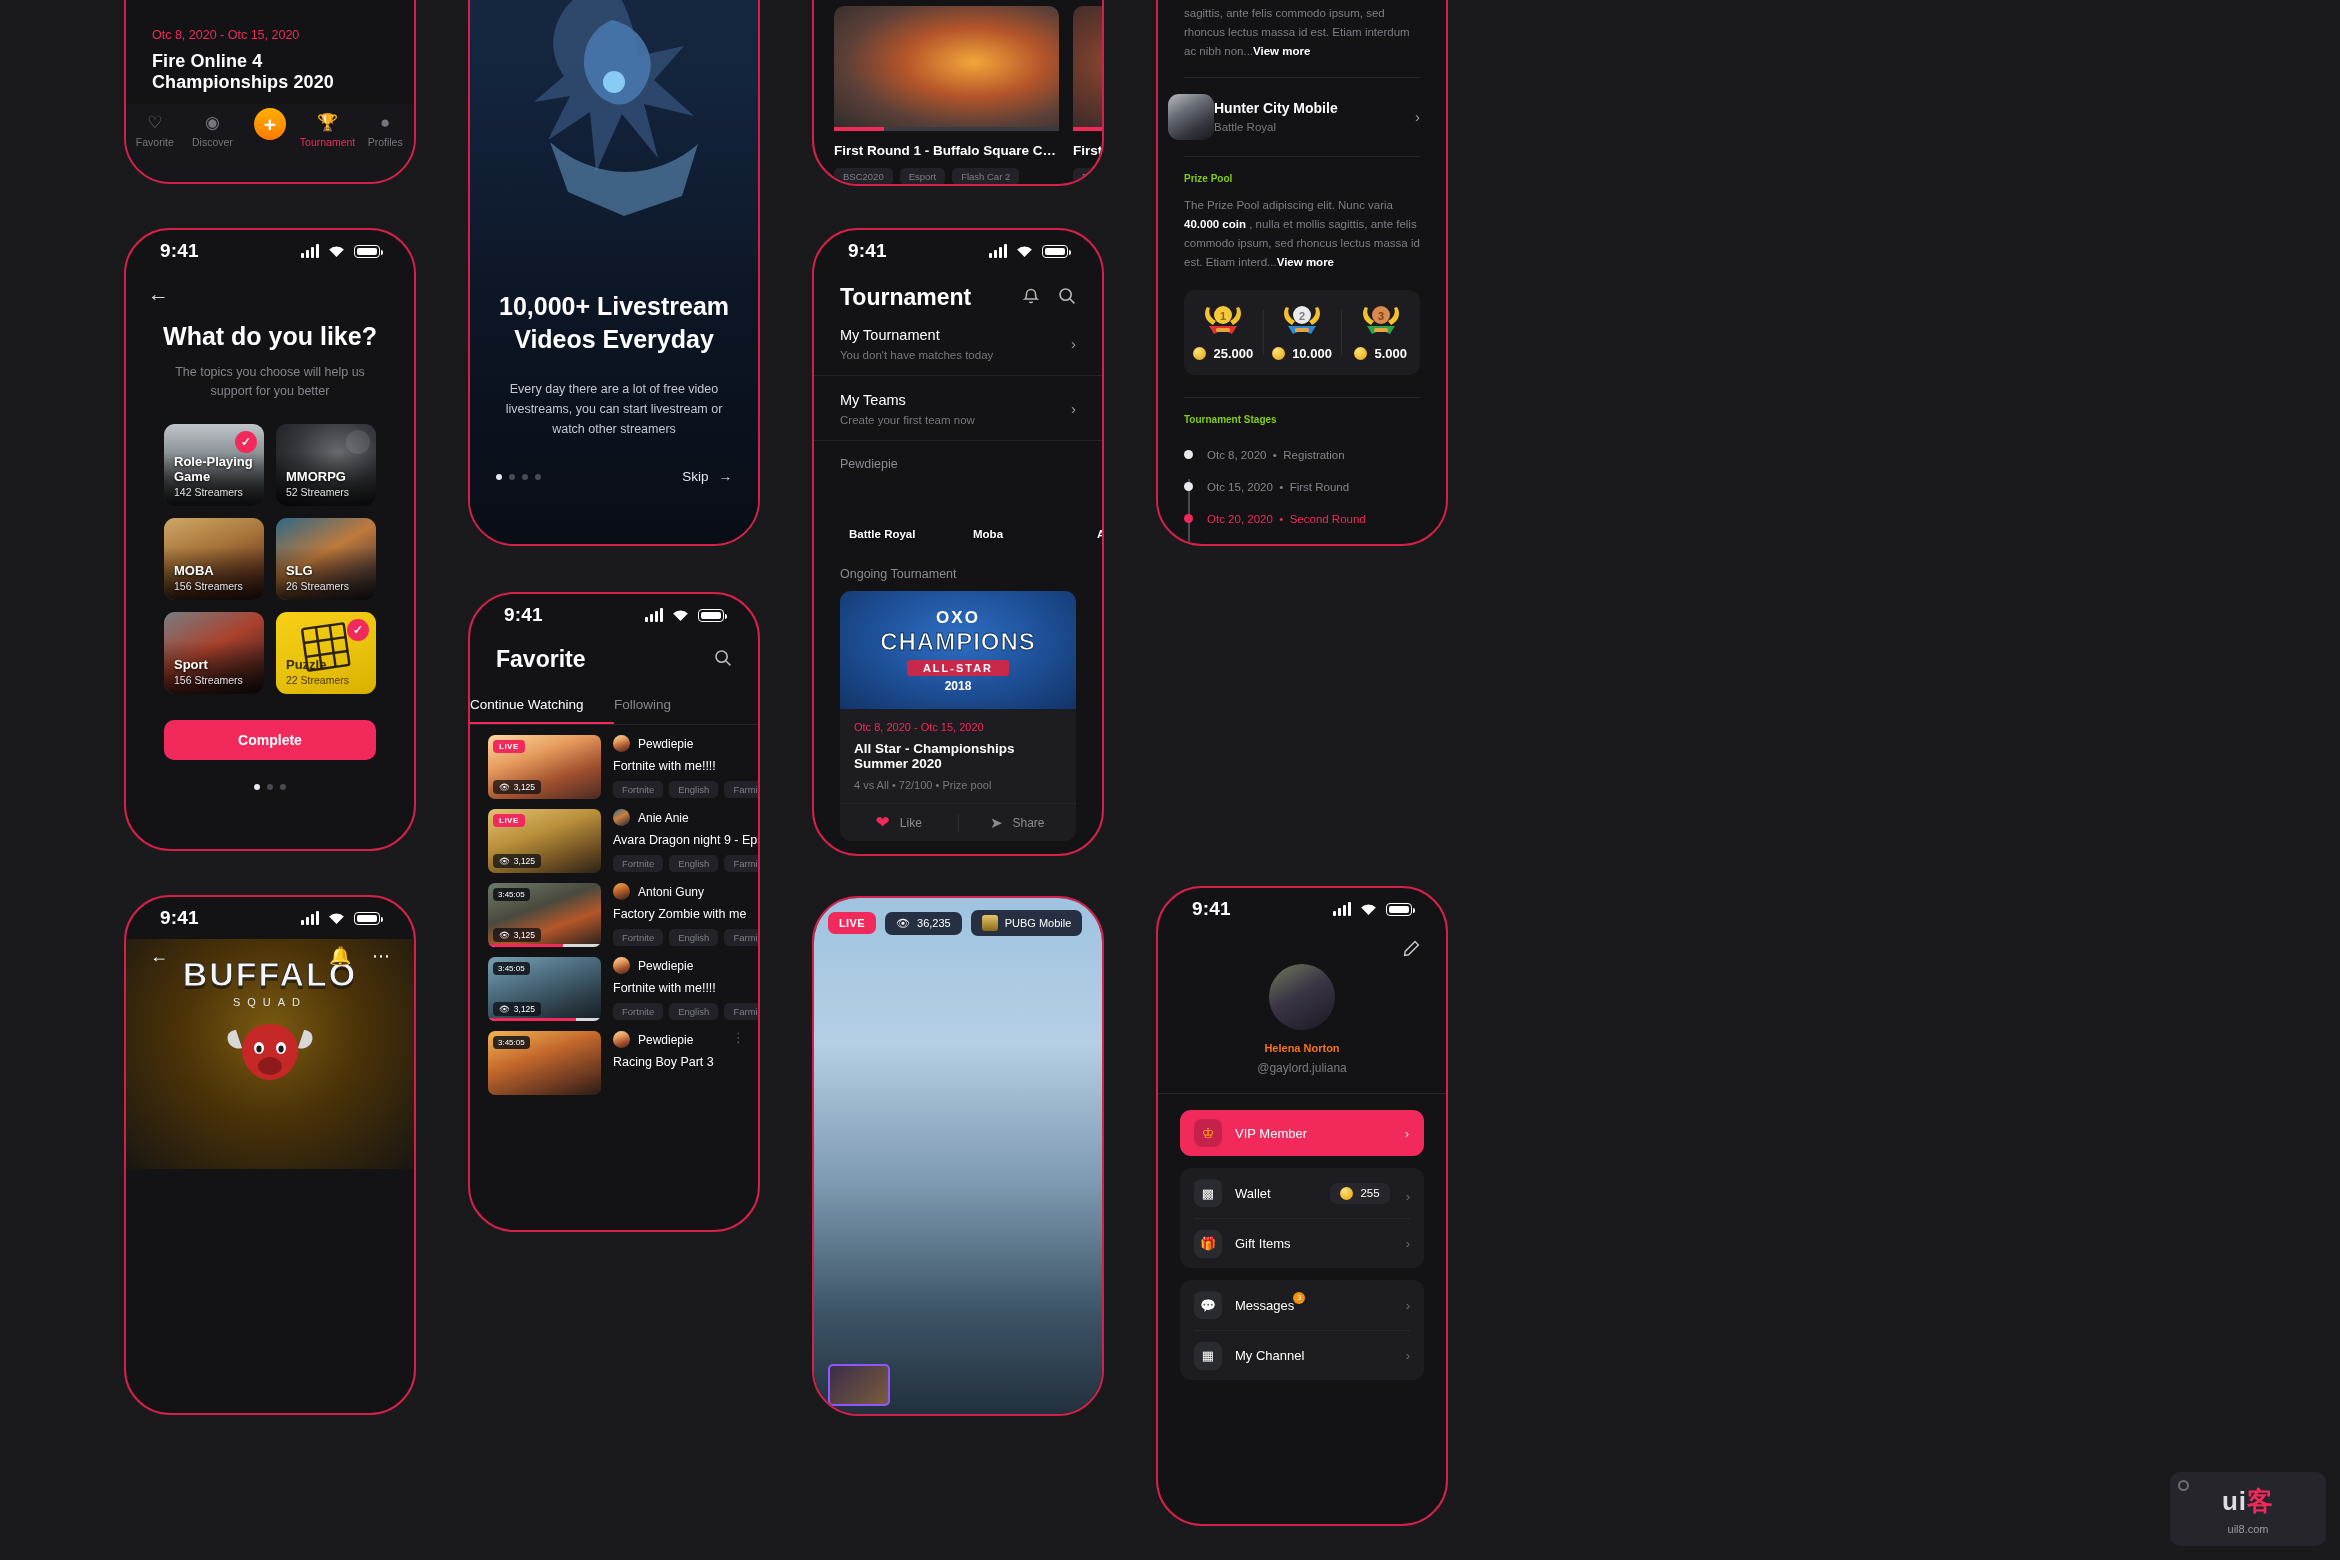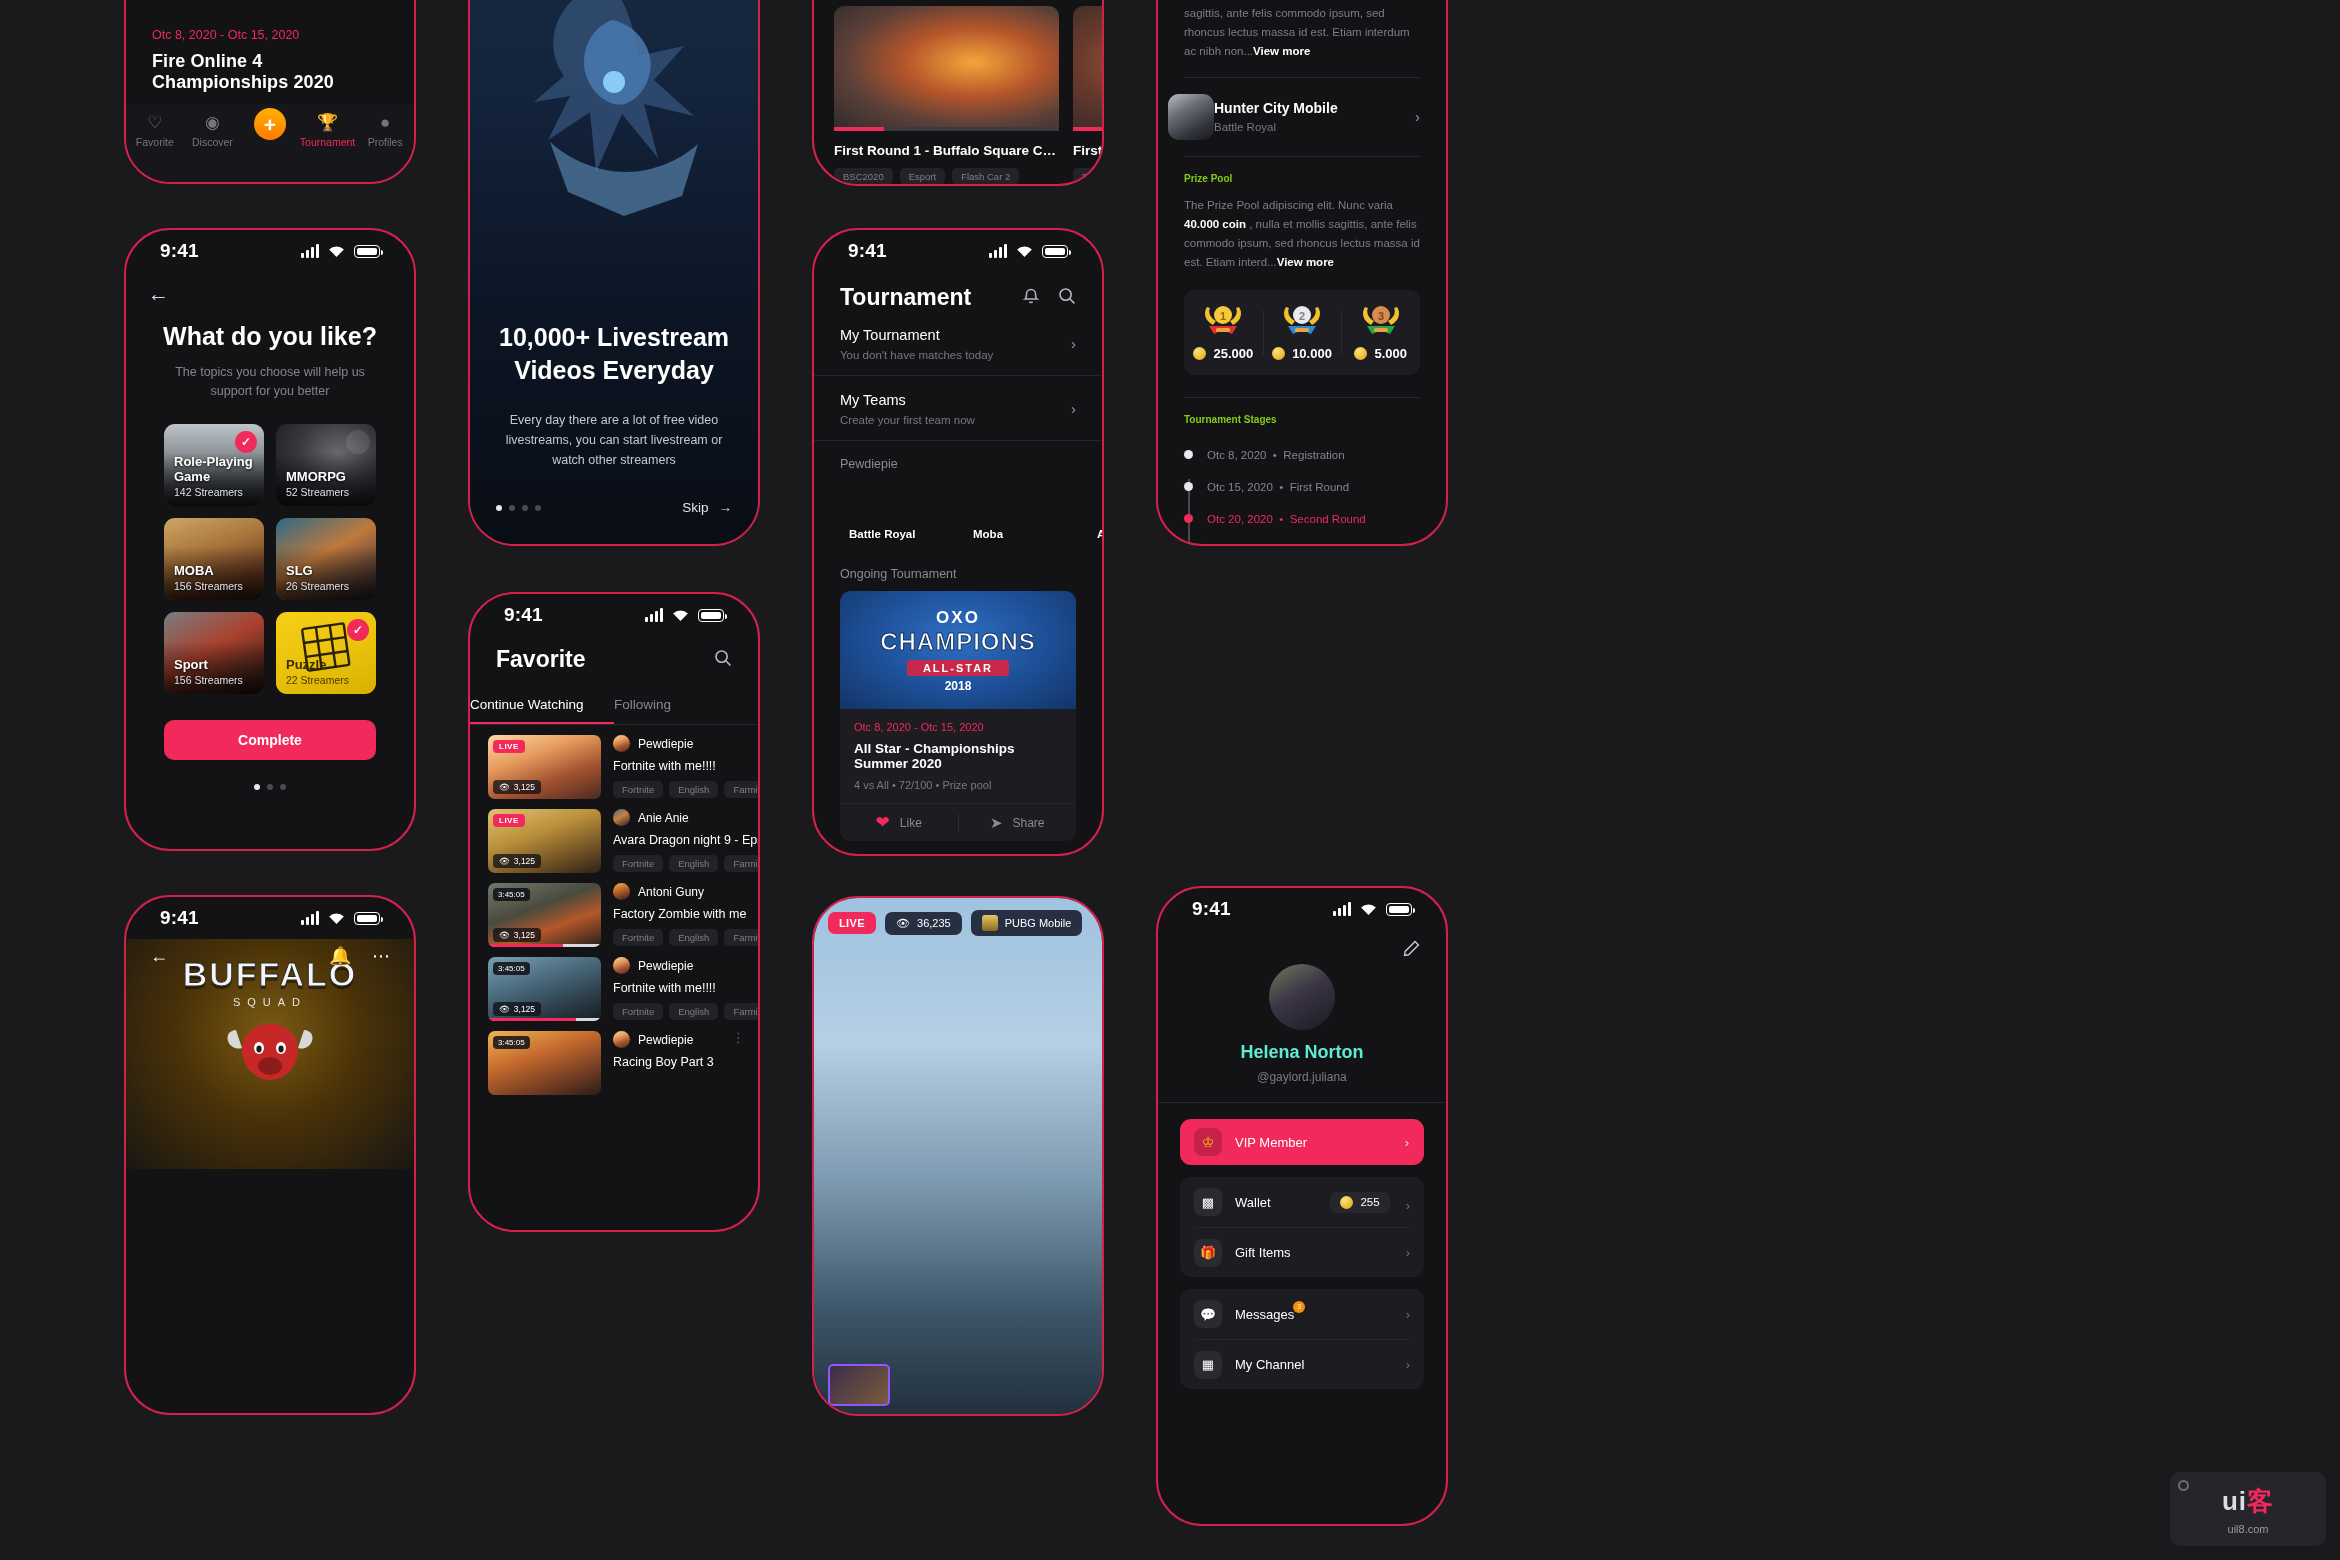--- a/index.html
+++ b/index.html
@@ -106,21 +106,21 @@
                  color: #f5f5f5; letter-spacing: 2px; -webkit-text-stroke: 1px #2b2b2b;
                  text-shadow: 0 3px 0 rgba(0,0,0,.45); }
   .buffalo .sq { font-size: 11px; letter-spacing: 7px; color:#e6e6e6; margin-top:2px; }
   .buffalo .bull { margin: 8px auto 0; width: 92px; height: 72px; position: relative; }
 
   
   #p4 { left: 468px; top: -170px; width: 292px; height: 716px; }
   .p4-art { position:absolute; inset:0;
             background: linear-gradient(180deg,#1b2b45 0%, #13243d 35%, #0d1626 65%, #090d15 100%); }
   .dragon { position:absolute; left:50%; top:130px; transform:translateX(-50%); }
-  .p4-body { position:absolute; left:0; right:0; bottom: 0; padding: 0 26px 29px; text-align:center; z-index:3; }
+  .p4-body { position:absolute; left:0; right:0; bottom: 16px; padding: 0 26px 44px; text-align:center; z-index:3; }
   .p4-h { color:#fff; font-size: 25px; font-weight: bold; line-height: 1.35; }
   .p4-p { color:#c4c8d2; font-size: 12.5px; line-height: 1.6; margin-top: 22px; padding: 0 6px; }
   .p4-foot { display:flex; align-items:center; justify-content:space-between; margin-top: 30px; }
   .p4-foot .dots { margin: 0; }
   .skip { color:#e3e3e8; font-size:13.5px; display:flex; align-items:center; gap:10px; }
 
   
   #p5 { left: 468px; top: 592px; width: 292px; height: 640px; }
   .fav-head { display:flex; align-items:center; justify-content:space-between; padding: 10px 26px 0; }
   .fav-title { color:#fff; font-size: 23px; font-weight: bold; }
@@ -224,21 +224,21 @@
   .sline { position:absolute; left: 30px; width: 2px; background:#4a4a52; z-index:1; }
   .stxt { color:#84848c; font-size: 11.5px; }
   .stxt.on { color:#f2295b; }
 
   
   #p10 { left: 1156px; top: 886px; width: 292px; height: 640px; }
   .pf-edit { text-align:right; padding: 10px 26px 0; color:#c9c9d0; font-size: 15px; }
   .pf-center { text-align:center; margin-top: 4px; }
   .pf-ava { width: 66px; height: 66px; border-radius: 50%; margin: 0 auto; overflow:hidden;
             background: linear-gradient(150deg,#6f7a5c 0%, #3b3546 45%, #1b1a22 100%); position:relative; }
-  .pf-name { color:#5eead4; font-size: 18px; font-weight:bold; margin-top: 12px; }
+  .pf-name { color:#f97316; font-size: 11px; font-weight:bold; margin-top: 12px; }
   .pf-handle { color:#7b7b83; font-size: 12px; margin-top: 7px; }
   .pf-sep { height:1px; background:#26262c; margin: 18px 0 0; }
   .vip { margin: 16px 22px 0; background:#f2295b; border-radius: 11px; height: 46px;
          display:flex; align-items:center; padding: 0 14px; position:relative; }
   .vip .crown { width: 28px; height: 28px; border-radius: 8px; background: rgba(0,0,0,.18);
                 display:flex; align-items:center; justify-content:center; color:#ffc400; font-size: 14px;}
   .vip .vtxt { color:#fff; font-size: 13px; margin-left: 13px; }
   .vip .chev { position:absolute; right: 15px; color:#ffd7e0; font-size: 13px; }
   .mgroup { margin: 12px 22px 0; background:#1c1c21; border-radius: 11px; padding: 0 14px; }
   .mrow { display:flex; align-items:center; height: 50px; position:relative; }

